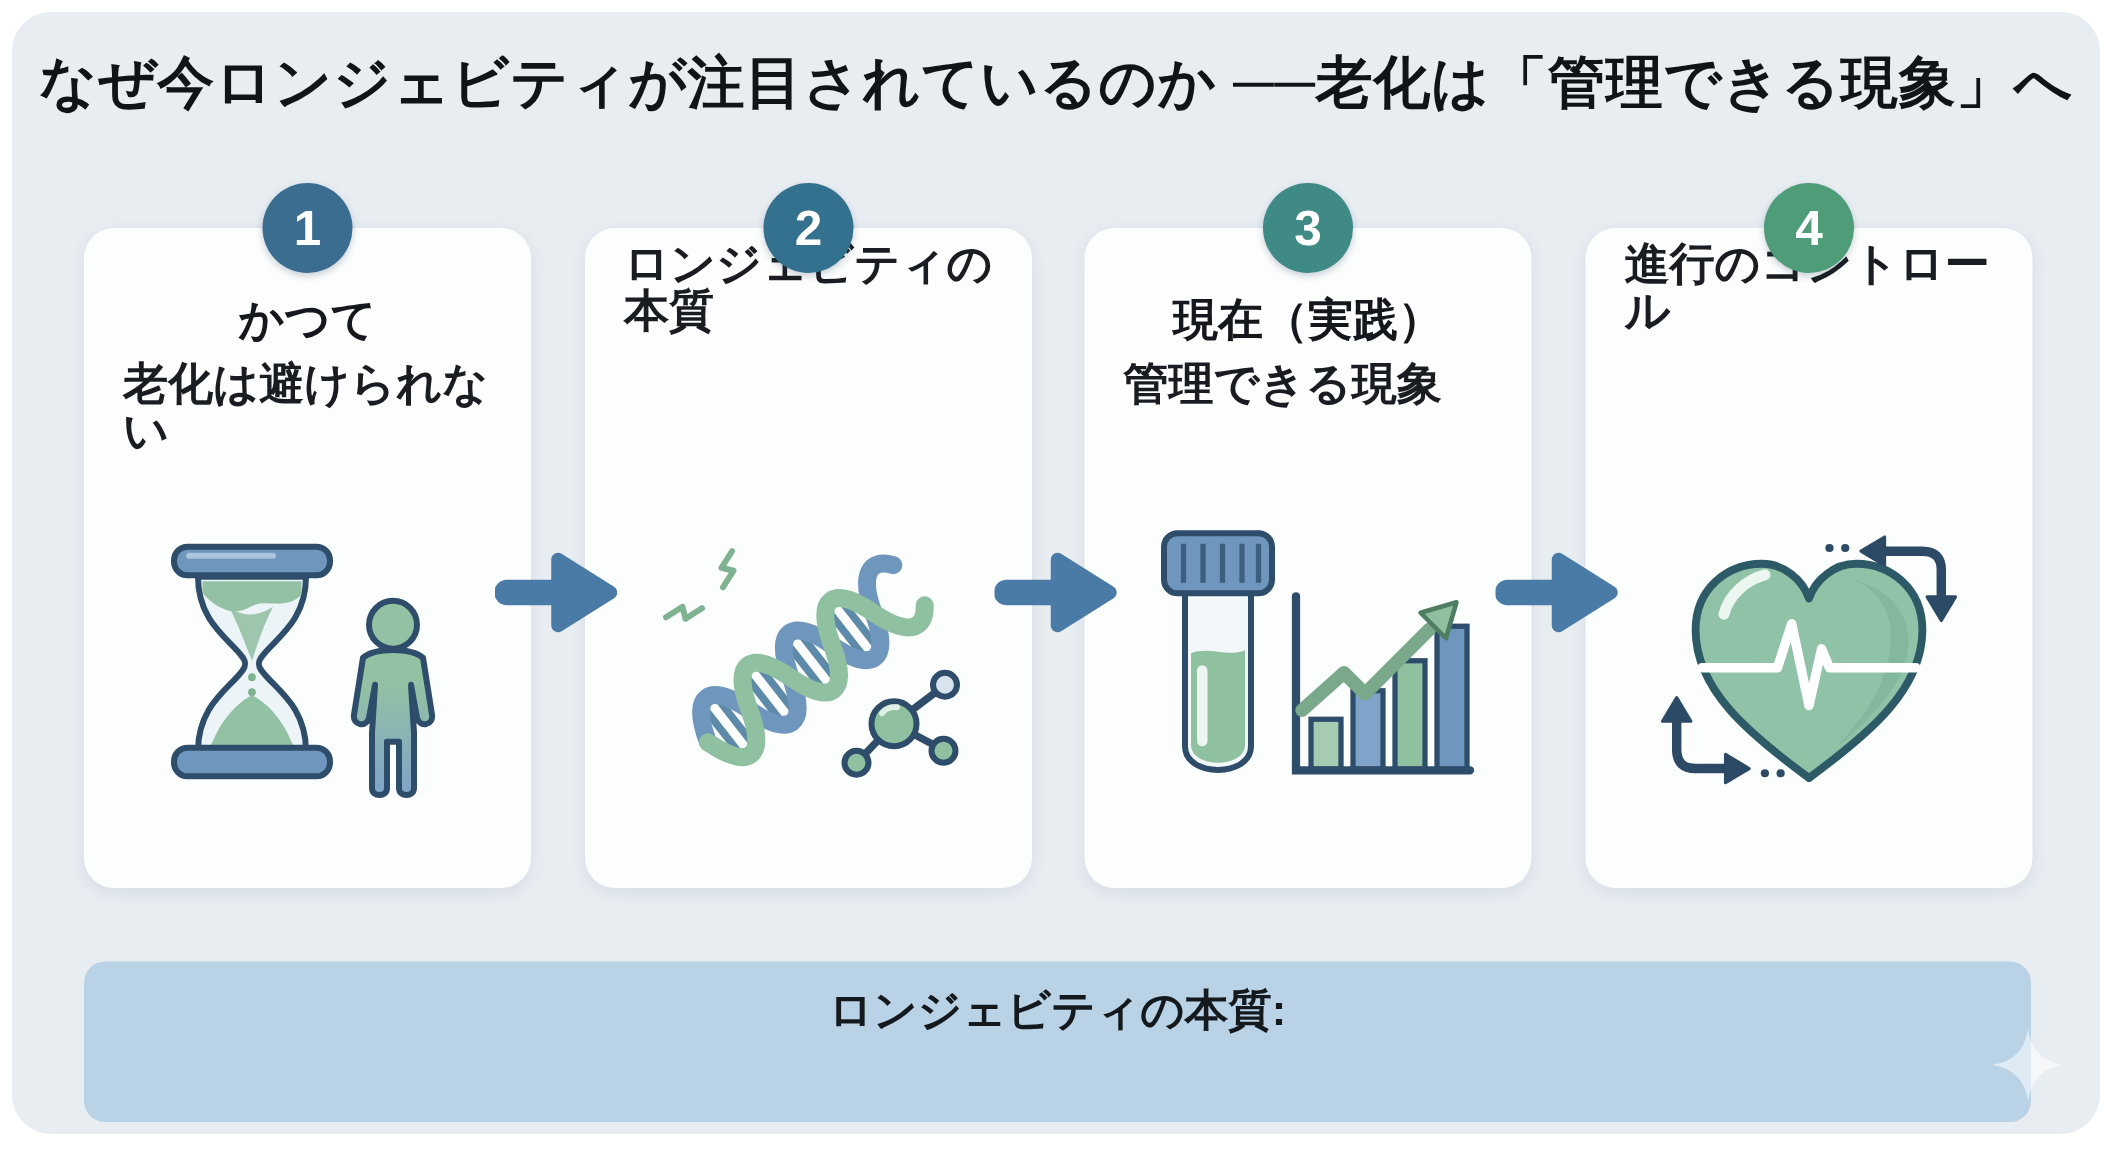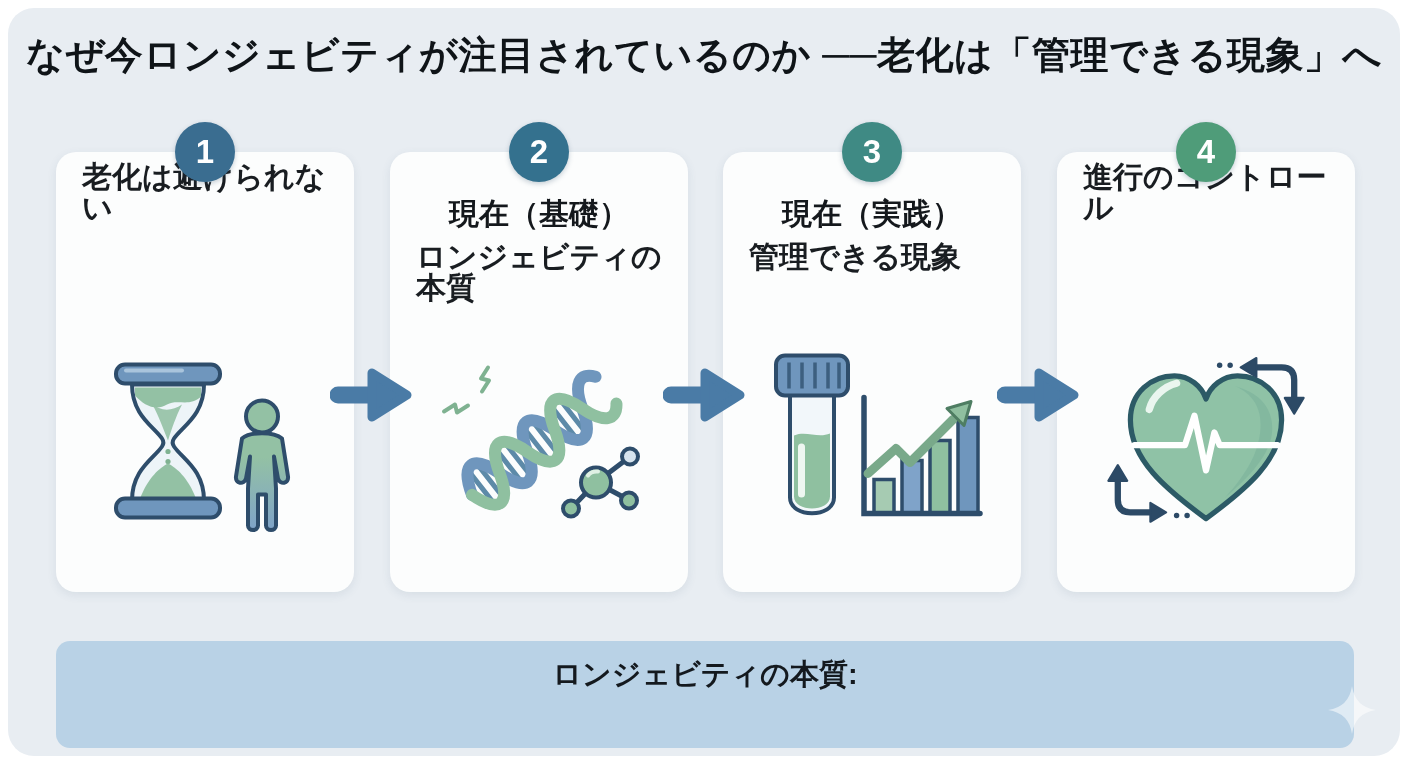--- a/index.html
+++ b/index.html
@@ -34,20 +34,21 @@
 </head>
 <body>
 
 <div class="page">
   <div class="panel"></div>
 
   <div class="title">なぜ今ロンジェビティが注目されているのか ──老化は「管理できる現象」へ</div>
 
   <div class="card" style="left:56px">
     <div class="badge" style="background-color: rgb(58, 109, 144);">1</div>
+    <div class="card-title">かつて</div>
     <div class="card-sub">老化は避けられない</div>
     <div class="card-icon">
       <svg width="230" height="205" viewBox="0 0 230 200">
         <defs>
           <linearGradient id="pg" x1="0" y1="0" x2="0" y2="1">
             <stop offset="0.25" stop-color="#93c1a4"></stop>
               <stop offset="1" stop-color="#7fa3c8"></stop>
           </linearGradient>
         </defs>
         <path d="M42,42 C42,73 64,84 72,96 C74,99 74,101 72,104 C64,116 42,127 42,158 L114,158 C114,127 92,116 84,104 C82,101 82,99 84,96 C92,84 114,73 114,42 Z" fill="#edf4f8" stroke="#2e4d6b" stroke-width="4" stroke-linejoin="round"></path>
@@ -60,21 +61,20 @@
         <rect x="26" y="156" width="104" height="19" rx="9" fill="#6f96bd" stroke="#2e4d6b" stroke-width="4"></rect>
         <path d="M36,28 h56" stroke="#a9c4dc" stroke-width="4" stroke-linecap="round"></path>
         <circle cx="172" cy="74" r="16" fill="#93c1a4" stroke="#2e4d6b" stroke-width="4"></circle>
         <path d="M152,96 C160,89 184,89 192,96 L198,134 C199,141 190,143 188,136 L184,114 L186,146 L186,183 C186,189 176,189 176,183 L176,152 L168,152 L168,183 C168,189 158,189 158,183 L158,146 L160,114 L156,136 C154,143 145,141 146,134 Z" fill="url(#pg)" stroke="#2e4d6b" stroke-width="4" stroke-linejoin="round"></path>
       </svg>
     </div>
   </div>
 
   <div class="card" style="left:390px">
     <div class="badge" style="background-color: rgb(52, 113, 142);">2</div>
-    <div class="card-title">現在（基礎）</div>
     <div class="card-sub">ロンジェビティの本質</div>
     <div class="card-icon">
       <svg width="230" height="195" viewBox="0 0 230 190">
         <g transform="rotate(-38 115 95)">
           <path d="M42,78 L42,112 M53,74 L53,116 M77,74 L77,116 M88,78 L88,112 M112,78 L112,112 M123,74 L123,116 M147,74 L147,116 M158,78 L158,112" stroke="#5d8aa8" stroke-width="5" stroke-linecap="round"></path>
           <path d="M30,95 C40,63 55,63 65,95 C75,127 90,127 100,95 C110,63 125,63 135,95 C145,127 160,127 170,95 C178,70 190,64 200,78" stroke="#6f96bd" stroke-width="12" fill="none" stroke-linecap="round"></path>
           <path d="M30,95 C40,127 55,127 65,95 C75,63 90,63 100,95 C110,127 125,127 135,95 C145,63 160,63 170,95 C178,120 190,126 200,112" stroke="#8fc0a0" stroke-width="12" fill="none" stroke-linecap="round"></path>
         </g>
         <path d="M58,44 l7,-11 l-8,-2 l7,-11" stroke="#7fb291" stroke-width="4" fill="none" stroke-linecap="round" stroke-linejoin="round"></path>
         <path d="M44,58 l-11,7 l-2,-8 l-11,7" stroke="#7fb291" stroke-width="4" fill="none" stroke-linecap="round" stroke-linejoin="round"></path>

